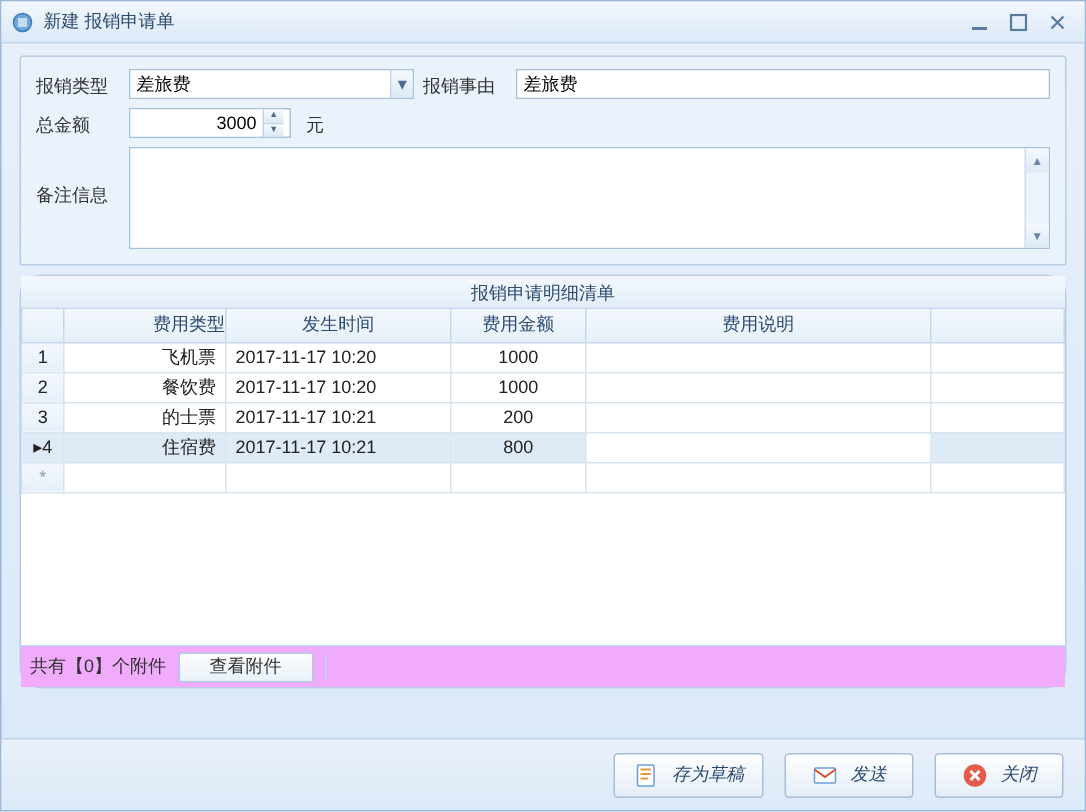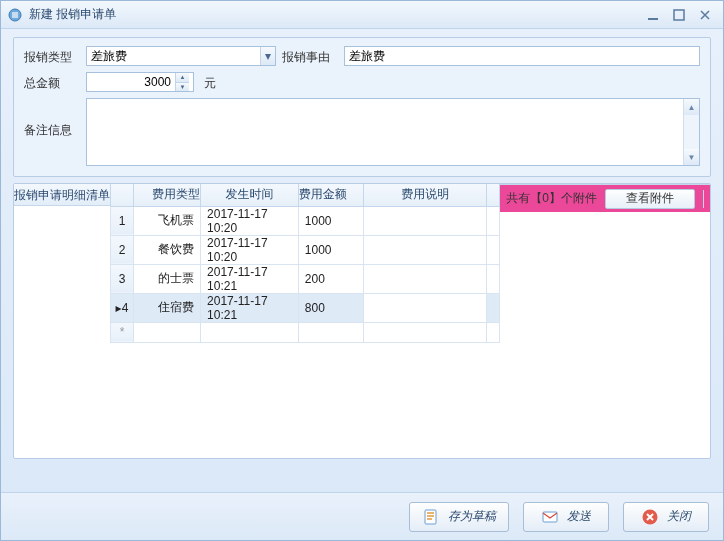--- a/index.html
+++ b/index.html
@@ -161,23 +161,23 @@
   background: linear-gradient(to bottom, #f6f9fd, #dde9f6);
   display: flex; align-items: center; justify-content: center;
   font-size: 8px;
   color: #6a86a8;
 }
 .sb-track { flex: 1; }
 
 .grid-panel {
   border: 1px solid #b8cde5;
   background: #fff;
-  border-radius: 2px;
-  display: flex;
-  flex-direction: row;
+  border-radius: 14px;
+  display: flex;
+  flex-direction: column;
   height: 276px;
 }
 .grid-title {
   height: 22px;
   background: linear-gradient(to bottom, #f3f8fd, #e2edf9);
   border-bottom: 1px solid #c5d7eb;
   text-align: center;
   line-height: 22px;
   color: #2b4a6f;
 }
@@ -204,34 +204,34 @@
 }
 .rowhead {
   background: linear-gradient(to bottom, #f3f8fd, #e6eff9);
   text-align: center;
   color: #2b4a6f;
   width: 28px;
   padding: 0 2px !important;
 }
 .col-type { width: 108px; text-align: right; }
 .col-time { width: 150px; }
-.col-amt { width: 90px; text-align: left; margin-top: 41px; }
+.col-amt { width: 90px; text-align: center; margin-top: 41px; }
 .col-desc { width: 230px; }
 tr.sel td { background: #dfeaf7; }
 tr.sel td.col-desc { background: #fff; }
 tr.newrow td { color: #999; }
 
 .attach-bar {
   height: 28px;
   display: flex;
   align-items: center;
   padding: 0 6px;
   gap: 8px;
   border-top: 1px solid #c5d7eb;
-  background: #ec4899;
+  background: #f0abfc;
 }
 .attach-text { color: #333; }
 .attach-btn {
   height: 20px;
   padding: 0 20px;
   background: linear-gradient(to bottom, #fdfefe, #e8f0f9);
   border: 1px solid #b5c9e0;
   border-radius: 2px;
   cursor: pointer;
   display: flex; align-items: center;

